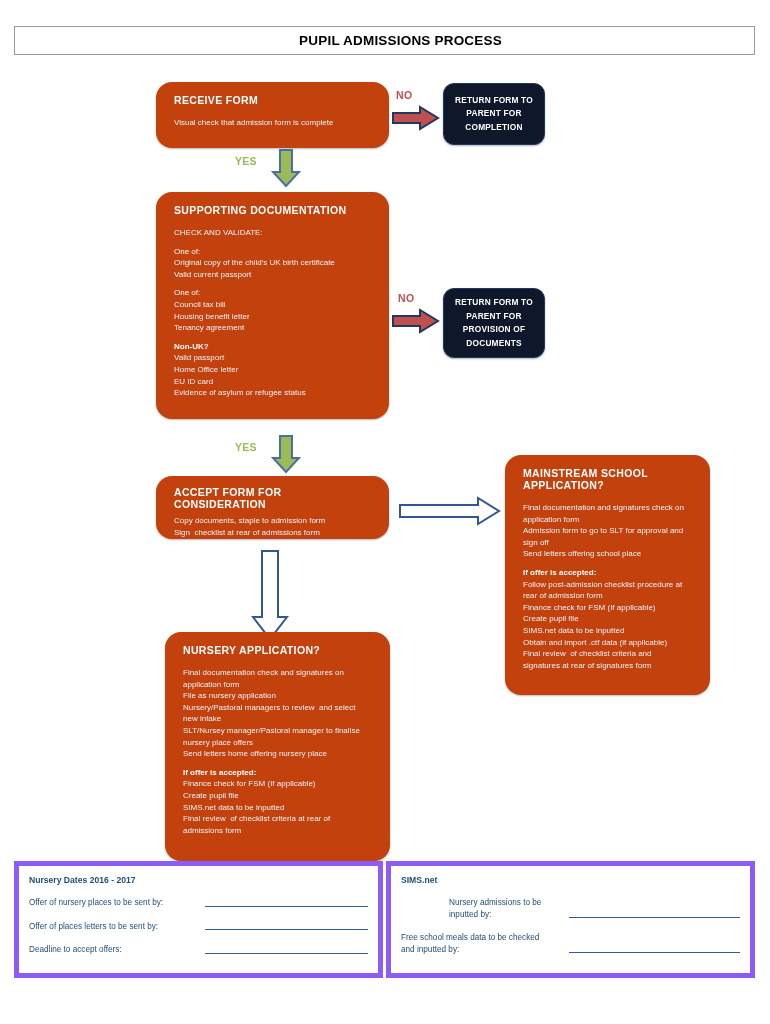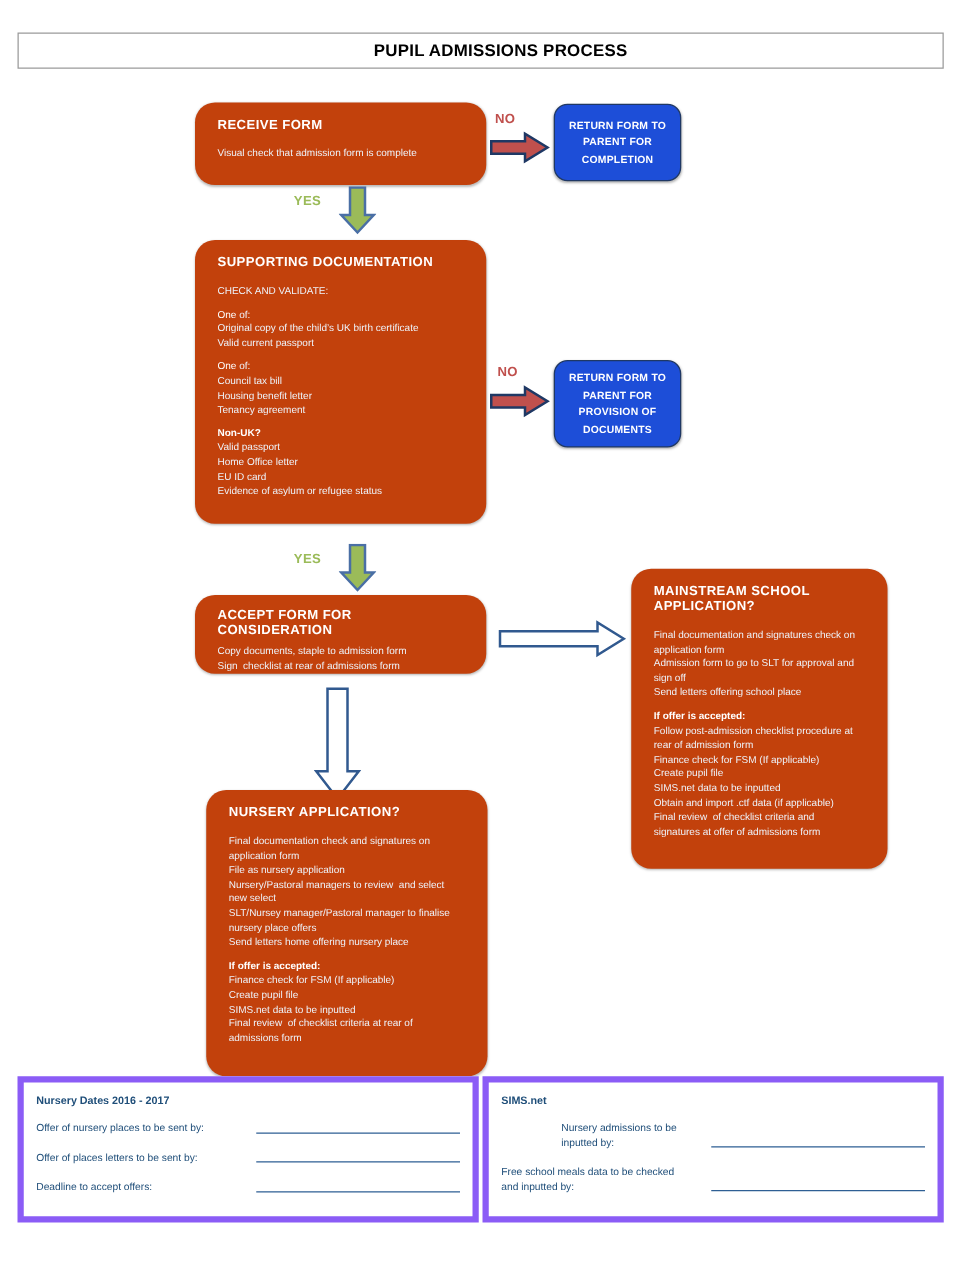--- a/index.html
+++ b/index.html
@@ -52,21 +52,21 @@
     color: #eef3fa;
     white-space: pre-wrap;
   }
   .pbox .ln.b { font-weight: bold; color: #ffffff; }
   .pbox .ln.sp { height: 7px; }
   .pbox .ln .bw { font-weight: normal; color:#ffffff; }
 
   
   .rbox {
     position: absolute;
-    background: #1d4ed8;
+    background: #0f172a;
     border: 1px solid #1f3864;
     border-radius: 11px;
     box-shadow: 0 1px 2px rgba(0,0,0,.3);
     color: #ffffff;
     display: flex; align-items: center; justify-content: center;
     text-align: center;
     padding: 4px 6px;
   }
   .rbox .t {
     font-size: 8.3px;
@@ -226,32 +226,32 @@
       <div class="ln">Send letters offering school place</div>
       <div class="ln sp"></div>
       <div class="ln b">If offer is accepted:</div>
       <div class="ln">Follow post-admission checklist procedure at</div>
       <div class="ln">rear of admission form</div>
       <div class="ln">Finance check for FSM (If applicable)</div>
       <div class="ln">Create pupil file</div>
       <div class="ln">SIMS.net data to be inputted</div>
       <div class="ln">Obtain and import .ctf data (if applicable)</div>
       <div class="ln">Final review  of checklist criteria and</div>
-      <div class="ln">signatures at offer of admissions form</div>
+      <div class="ln">signatures at rear of signatures form</div>
     </div>
 </div>
 
 <div class="pbox" style="left:165px; top:632px; width:225px; height:229px;">
   <div class="hd">NURSERY APPLICATION?</div>
   <div id="nu-body">
       <div class="ln">Final documentation check and signatures on</div>
       <div class="ln">application form</div>
       <div class="ln">File as nursery application</div>
       <div class="ln">Nursery/Pastoral managers to review  and select</div>
-      <div class="ln">new select</div>
+      <div class="ln">new intake</div>
       <div class="ln">SLT/Nursey manager/Pastoral manager to finalise</div>
       <div class="ln">nursery place offers</div>
       <div class="ln">Send letters home offering nursery place</div>
       <div class="ln sp"></div>
       <div class="ln b">If offer is accepted:</div>
       <div class="ln">Finance check for FSM (If applicable)</div>
       <div class="ln">Create pupil file</div>
       <div class="ln">SIMS.net data to be inputted</div>
       <div class="ln">Final review  of checklist criteria at rear of</div>
       <div class="ln">admissions form</div>

